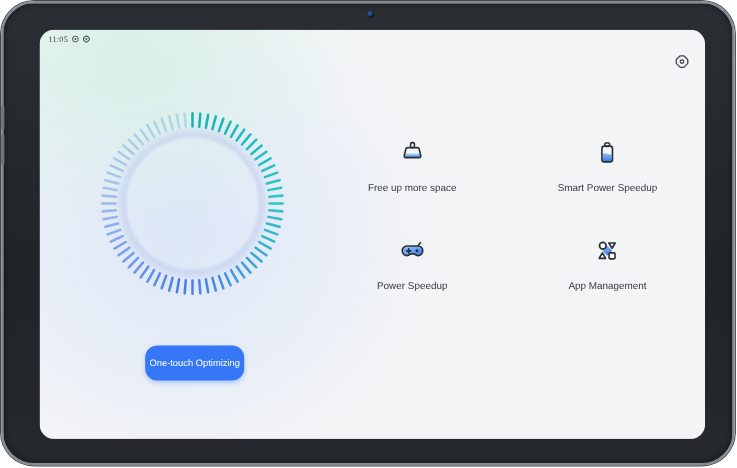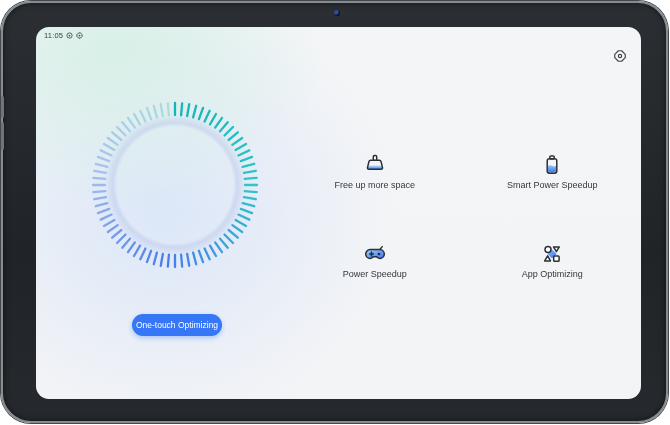--- a/index.html
+++ b/index.html
@@ -28,21 +28,21 @@
     position:absolute;left:36px;top:27px;width:605px;height:372px;border-radius:13px;
     overflow:hidden;
     background:
       radial-gradient(300px 230px at 13% 6%, rgba(214,240,230,.95), rgba(214,240,230,0) 70%),
       radial-gradient(330px 310px at 21% 50%, rgba(215,228,248,.85), rgba(215,228,248,0) 70%),
       linear-gradient(#f4f5f7,#f3f4f6);
   }
   
   .statusbar{
     position:absolute;left:8px;top:4px;display:flex;align-items:center;gap:3px;
-    color:#3a3f44;font-size:7.5px;letter-spacing:.2px;
+    color:#3a3f44;font-size:7.5px;letter-spacing:.2px;font-family:Liberation Serif, serif;
   }
   .statusbar svg{display:block;}
   
   .header-gear{position:absolute;left:577px;top:22px;width:14px;height:14px;cursor:pointer;}
   
   .gauge-halo{
     position:absolute;left:39px;top:58px;width:200px;height:200px;border-radius:50%;
     background:radial-gradient(circle,
       rgba(255,255,255,0) 0 41%,
       rgba(188,202,235,.55) 44%,
@@ -55,33 +55,33 @@
     position:absolute;left:73px;top:92px;width:132px;height:132px;border-radius:50%;
     background:#ffffff;
     box-shadow:0 10px 22px rgba(140,160,205,.30), 0 2px 6px rgba(140,160,205,.18);
     display:flex;align-items:center;justify-content:center;
   }
   .gauge-score{
     font-size:38px;font-weight:300;color:#3b4045;transform:scaleX(.9);letter-spacing:-1px;
   }
   
   .action-btn{
-    position:absolute;left:96px;top:287px;width:90px;height:22px;border-radius:11px;
+    position:absolute;left:96px;top:287px;width:90px;height:32px;border-radius:11px;
     display:flex;align-items:center;justify-content:center;
     color:#ffffff;font-size:8.5px;white-space:nowrap;cursor:pointer;
     box-shadow:0 2px 5px rgba(52,119,246,.35);
   }
   
   .shortcut-grid{
     position:absolute;left:250px;top:100px;width:355px;height:178px;
     display:grid;grid-template-columns:1fr 1fr;grid-template-rows:1fr 1fr;
   }
   .shortcut{
-    display:flex;flex-direction:column;align-items:center;justify-content:center;
-    gap:3px;cursor:pointer;
+    display:flex;flex-direction:column;align-items:center;
+    gap:15px;cursor:pointer;
   }
   .shortcut .icon{width:24px;height:24px;}
   .shortcut .icon svg{display:block;}
   .shortcut .label{font-size:9px;color:#34393d;line-height:11px;white-space:nowrap;}
 </style>
 </head>
 <body>
 
 <div class="tablet">
   <div class="camera" style="left:331px;top:7px;position:absolute;"></div>
@@ -255,17 +255,17 @@
                 <stop offset="1" stop-color="#3a6fee"></stop>
             </linearGradient>
           </defs>
           <path d="M12 7.4 L16.6 12 12 16.6 7.4 12 z" fill="url(#gBlue4)"></path>
           <circle cx="8" cy="7.4" r="3" fill="#ffffff" stroke="#2b3035" stroke-width="1.5"></circle>
           <path d="M13.5 4.9 h5.8 L16.4 9.7 z" fill="#ffffff" stroke="#2b3035" stroke-width="1.5" stroke-linejoin="round"></path>
           <path d="M7.6 13.9 L10.5 18.9 H4.7 z" fill="#ffffff" stroke="#2b3035" stroke-width="1.5" stroke-linejoin="round"></path>
           <rect x="13.7" y="13.9" width="5.4" height="5.4" rx="0.9" fill="#ffffff" stroke="#2b3035" stroke-width="1.5"></rect>
         </svg>
       </span>
-      <span class="label">App Optimizing</span>
+      <span class="label">App Management</span>
     </div>
 
   </div>
 </div>
 
 </body></html>

